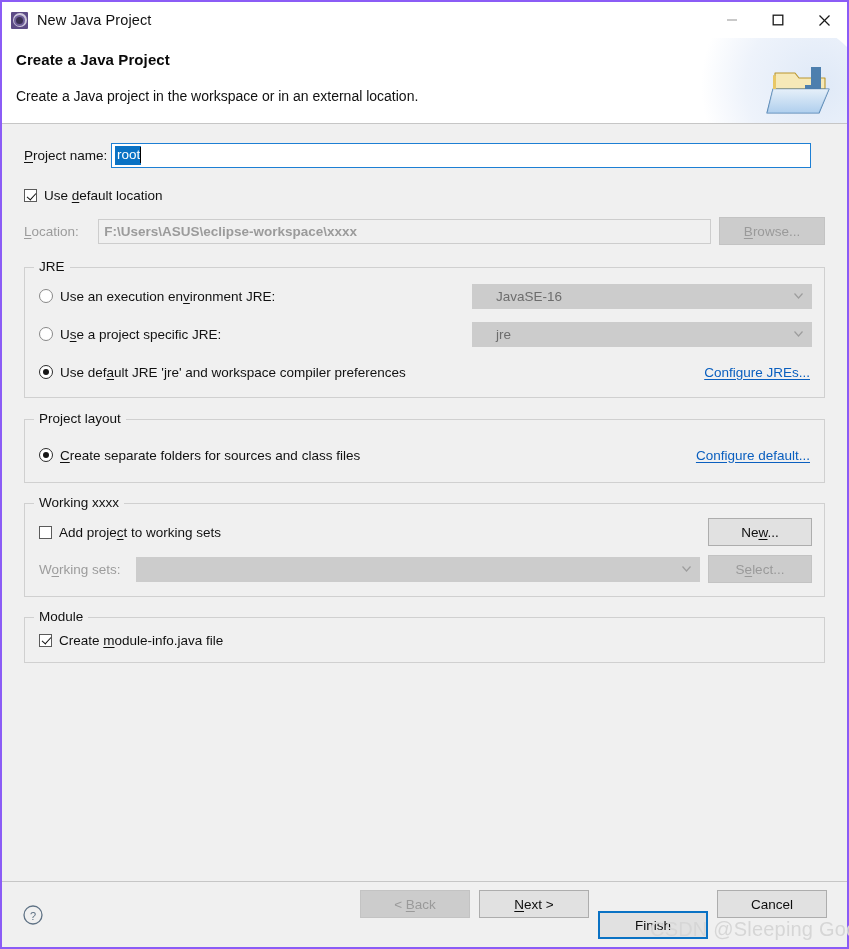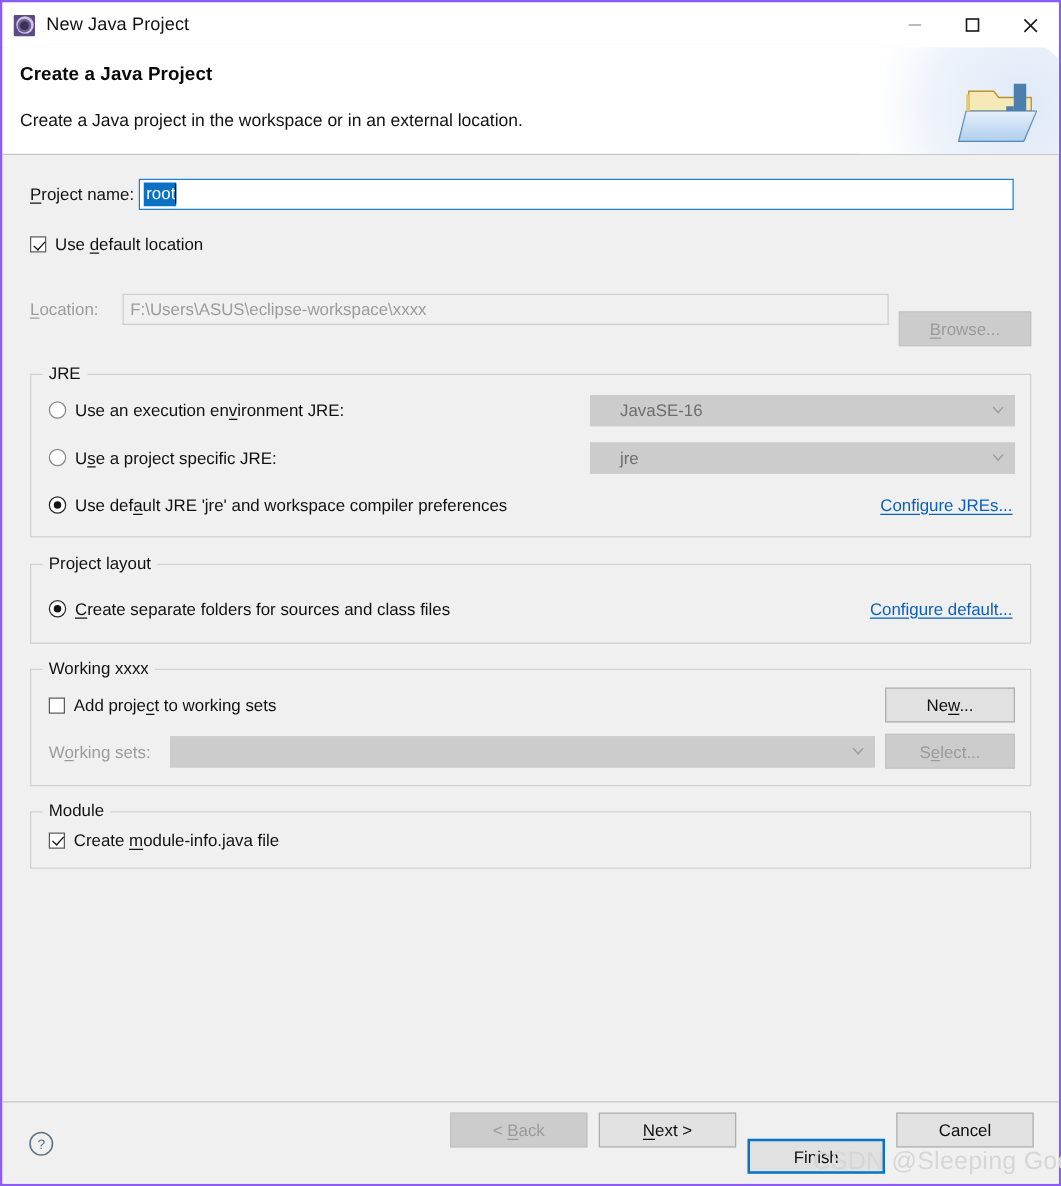--- a/index.html
+++ b/index.html
@@ -419,24 +419,24 @@
       <div class="cb checked"></div>
       <div class="field-label">
         Use <u class="mn">d</u>efault location
       </div>
     </div>
 
     <div class="row" style="margin-top:14px;">
       <div class="field-label disabled" style="width:72px;">
         <u class="mn">L</u>ocation:
       </div>
-      <div class="text-input disabled" style="width:620px; margin-left:3px;">
+      <div class="text-input disabled" style="width:620px; margin-left:3px;font-weight:bold;">
         <span>F:\Users\ASUS\eclipse-workspace\xxxx</span>
       </div>
-      <div class="btn disabled" style="margin-left:8px; min-width:106px;margin-top:32px;">
+      <div class="btn disabled" style="margin-left:8px; min-width:106px;">
         <span><u class="mn">B</u>rowse...</span>
       </div>
     </div>
 
     <div class="group" style="margin-top:22px;">
       <div class="legend">JRE</div>
       <div class="group-inner">
 
         <div class="row" style="height:24px;">
           <div class="rb"></div>

